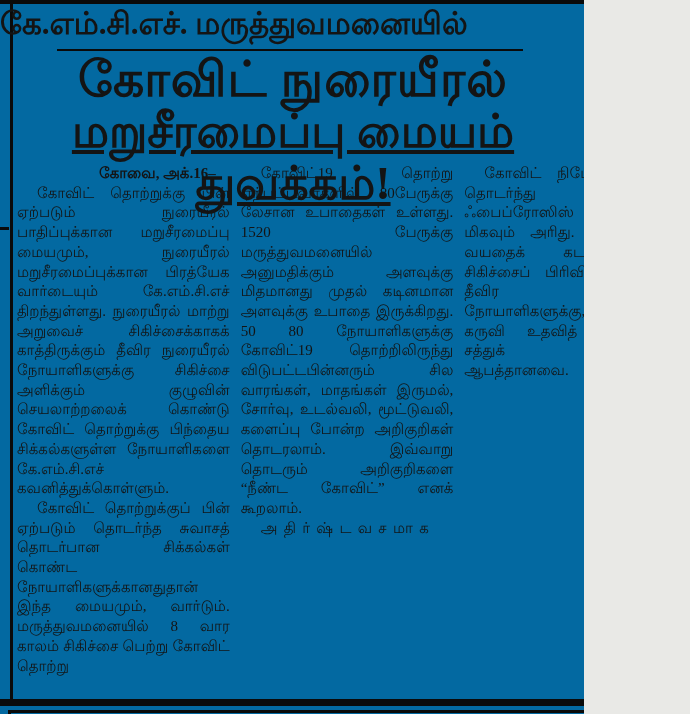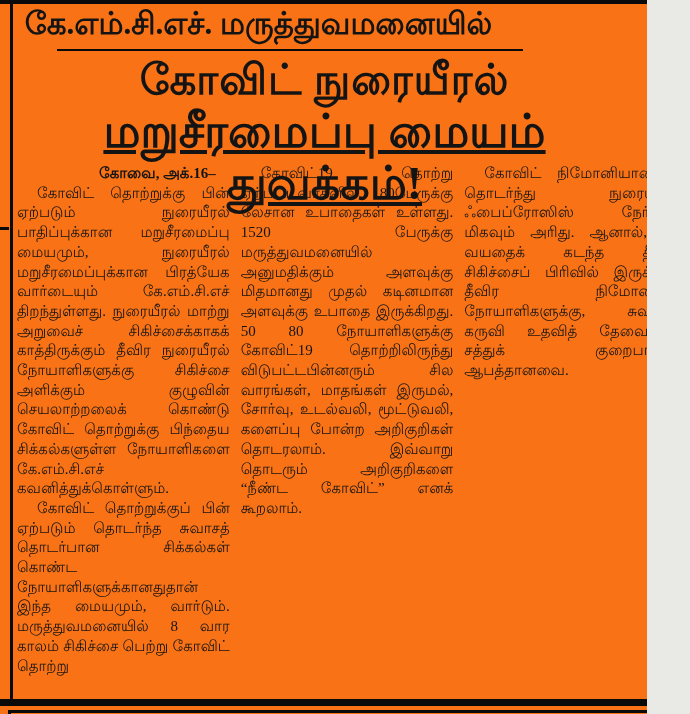--- a/index.html
+++ b/index.html
@@ -1,38 +1,38 @@
 <!DOCTYPE html>
 <html><head>
 <meta charset="utf-8">
 <style>
   html,body{margin:0;padding:0;background:#e9e9e6;}
   .page{
-    position:relative;width:647px;height:714px;background:#f97316;
+    position:relative;width:584px;height:714px;background:#0369a1;
     font-family:"Liberation Serif","DejaVu Serif",serif;color:#141414;
     overflow:hidden;
   }
   
   .rule-top{position:absolute;left:0;top:0;width:690px;height:4px;background:#0a0a0a;}
   .rule-left{position:absolute;left:10px;top:3px;width:3px;height:698px;background:#0a0a0a;}
   .rule-right{position:absolute;left:681px;top:3px;width:3px;height:698px;background:#0a0a0a;}
   .rule-bottom{position:absolute;left:0;top:699px;width:690px;height:7px;background:#0a0a0a;}
   .next-box-top{position:absolute;left:8px;top:710px;width:682px;height:3px;background:#0a0a0a;}
   .next-box-stub-left{position:absolute;left:8px;top:710px;width:3px;height:4px;background:#0a0a0a;}
   .next-box-stub-right{position:absolute;left:676px;top:710px;width:3px;height:4px;background:#0a0a0a;}
   .reg-dash{position:absolute;left:0;top:227px;width:9px;height:3px;background:#0a0a0a;}
 
   .kicker{
     position:absolute;left:0;right:130px;top:6px;text-align:center;
     font-size:31px;font-weight:bold;letter-spacing:0px;white-space:nowrap;
   }
   .kicker-underline{position:absolute;left:57px;top:49px;width:466px;height:2px;background:#0a0a0a;}
 
   .headline{position:absolute;left:12px;right:10px;top:54px;text-align:center;font-weight:bold;}
-  .headline .l1{font-size:42px;line-height:52px;letter-spacing:1px;text-align:center;}
+  .headline .l1{font-size:49px;line-height:52px;letter-spacing:1px;text-align:center;}
   .headline .l2{font-size:46px;line-height:52px;letter-spacing:0px;text-decoration:underline;}
 
   .body-cols{
     position:absolute;left:17px;top:164px;width:660px;height:535px;
     display:flex;gap:11px;overflow:hidden;
   }
   .col{flex:1 1 0;min-width:0;font-size:15px;line-height:19.7px;text-align:justify;}
   .col p{margin:0;text-indent:20px;}
   .dateline{font-weight:bold;text-align:right !important;text-indent:0 !important;padding-right:14px;}
   .spread{letter-spacing:0.42em;}
@@ -56,20 +56,21 @@
   </div>
 
   <div class="body-cols">
     <div class="col">
       <p class="dateline">கோவை, அக்.16–</p>
       <p>கோவிட் தொற்றுக்கு பின் ஏற்படும் நுரையீரல் பாதிப்புக்கான மறுசீரமைப்பு மையமும், நுரையீரல் மறுசீரமைப்புக்கான பிரத்யேக வார்டையும் கே.எம்.சி.எச் திறந்துள்ளது. நுரையீரல் மாற்று அறுவைச் சிகிச்சைக்காகக் காத்திருக்கும் தீவிர நுரையீரல் நோயாளிகளுக்கு சிகிச்சை அளிக்கும் குழுவின் செயலாற்றலைக் கொண்டு கோவிட் தொற்றுக்கு பிந்தைய சிக்கல்களுள்ள நோயாளிகளை கே.எம்.சி.எச் கவனித்துக்கொள்ளும்.</p>
       <p>கோவிட் தொற்றுக்குப் பின் ஏற்படும் தொடர்ந்த சுவாசத் தொடர்பான சிக்கல்கள் கொண்ட நோயாளிகளுக்கானதுதான் இந்த மையமும், வார்டும். மருத்துவமனையில் 8 வார காலம் சிகிச்சை பெற்று கோவிட் தொற்று</p>
     </div>
     <div class="col">
       <p>கோவிட்19 தொற்று ஏற்பட்டவர்களில் 80பேருக்கு லேசான உபாதைகள் உள்ளது. 1520 பேருக்கு மருத்துவமனையில் அனுமதிக்கும் அளவுக்கு மிதமானது முதல் கடினமான அளவுக்கு உபாதை இருக்கிறது. 50 80 நோயாளிகளுக்கு கோவிட்19 தொற்றிலிருந்து விடுபட்டபின்னரும் சில வாரங்கள், மாதங்கள் இருமல், சோர்வு, உடல்வலி, மூட்டுவலி, களைப்பு போன்ற அறிகுறிகள் தொடரலாம். இவ்வாறு தொடரும் அறிகுறிகளை “நீண்ட கோவிட்” எனக் கூறலாம்.</p>
+      <p class="spread">அதிர்ஷ்டவசமாக</p>
     </div>
     <div class="col">
       <p>கோவிட் நிமோனியாவைத் தொடர்ந்து நுரையீரல் ஃபைப்ரோஸிஸ் நேர்வது மிகவும் அரிது. ஆனால், 65 வயதைக் கடந்த தீவிர சிகிச்சைப் பிரிவில் இருக்கும் தீவிர நிமோனியா நோயாளிகளுக்கு, சுவாசக் கருவி உதவித் தேவையும், சத்துக் குறைபாடும் ஆபத்தானவை.</p>
     </div>
   </div>
 
   <div class="rule-bottom"></div>
   <div class="next-box-top"></div>
   <div class="next-box-stub-left"></div>
   <div class="next-box-stub-right"></div>

